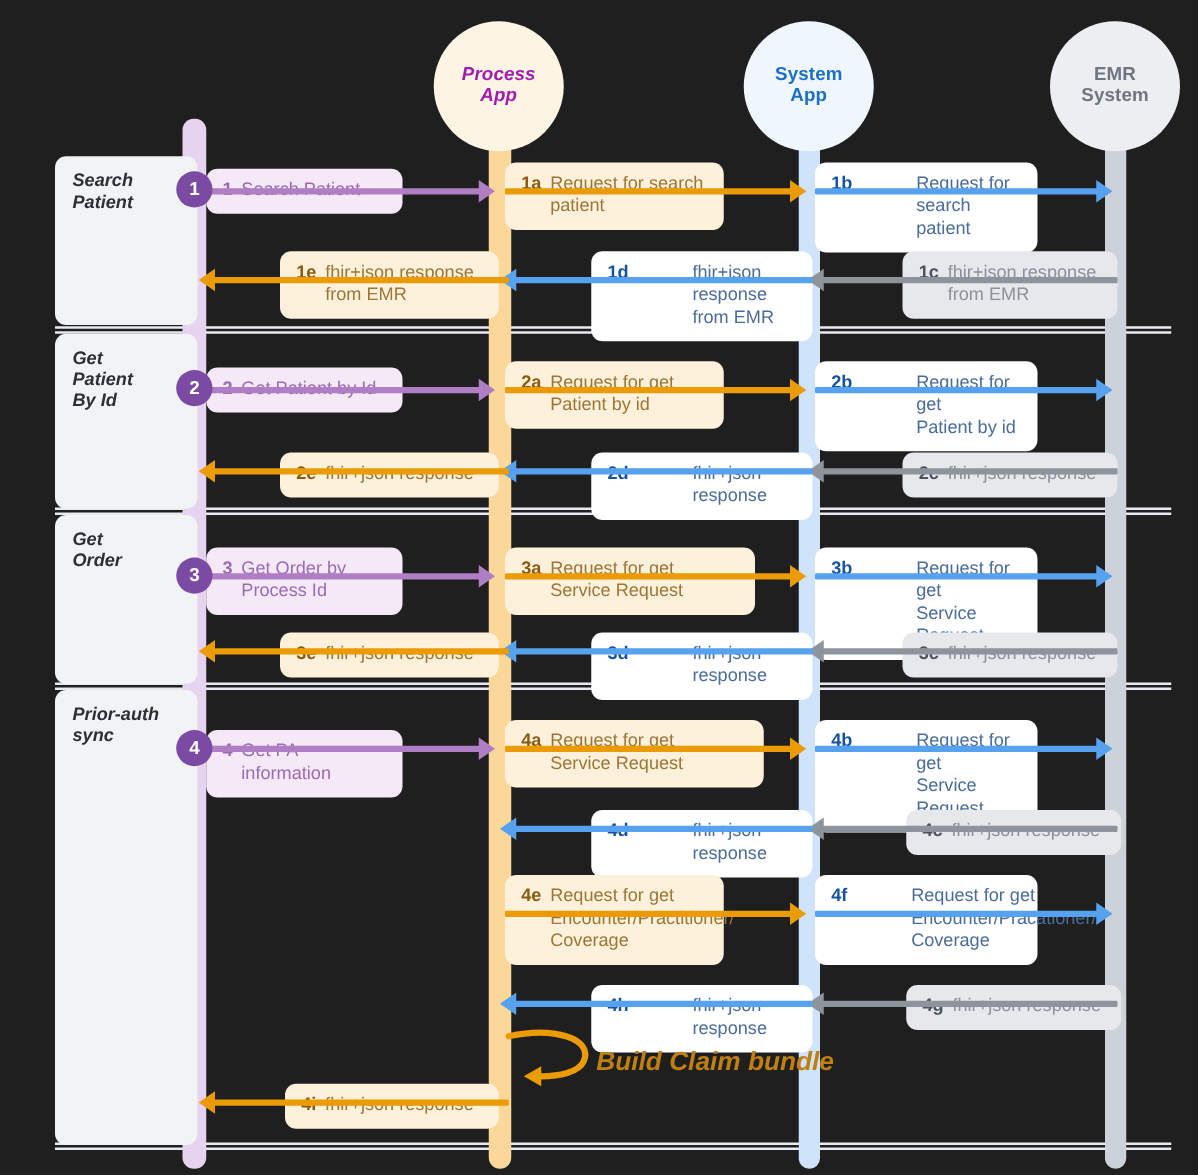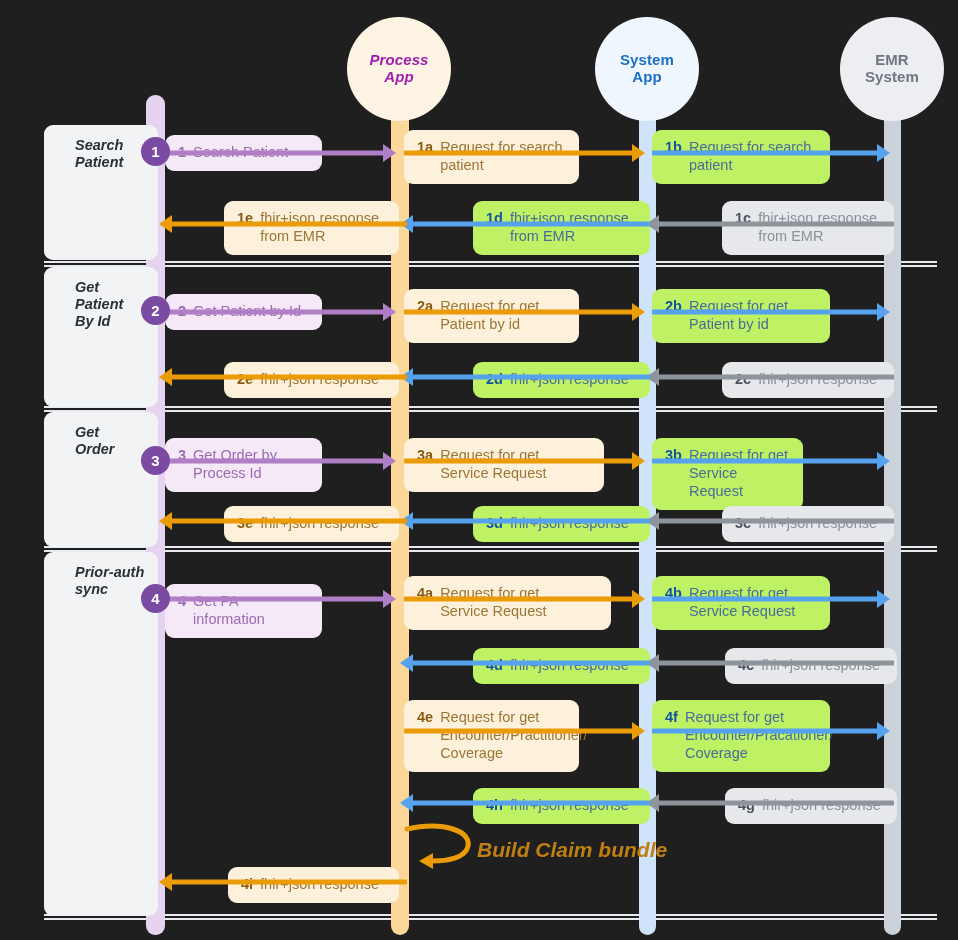--- a/index.html
+++ b/index.html
@@ -31,36 +31,36 @@
   .lifeline{position:absolute;border-radius:9px;z-index:2;}
   .lifeline.client {left:146px;top:95px;width:19px;height:840px;background:#e6d3ef;}
   .lifeline.process{left:391px;top:100px;width:18px;height:835px;background:#fcd79a;}
   .lifeline.system {left:639px;top:100px;width:17px;height:835px;background:#cfe3fb;}
   .lifeline.emr    {left:884px;top:100px;width:17px;height:835px;background:#ccd2da;}
 
   
   .section{position:absolute;left:44px;width:114px;background:#f1f3f5;
            border-radius:9px;z-index:3;box-sizing:border-box;padding:12px 0 0 14px;}
   .section-title{font-style:italic;font-weight:bold;font-size:14.5px;color:#2b2f36;
-                 line-height:1.18;white-space:pre-line;margin-left:17px;}
+                 line-height:1.18;white-space:pre-line;}
   .rule{position:absolute;left:44px;width:893px;height:2px;background:#e7eaee;z-index:1;}
 
   
   .msg{position:absolute;border-radius:9px;box-sizing:border-box;
        padding:9px 12px 9px 13px;z-index:4;display:flex;align-items:flex-start;
        line-height:1.24;}
   .msg .tag{font-weight:bold;flex:0 0 auto;margin-right:7px;font-size:14.5px;}
   .msg .txt{font-size:14.5px;white-space:pre-line;}
 
   .msg.purple{background:#f5e9f8;}
   .msg.purple .tag,.msg.purple .txt{color:#9b6ab4;}
   .msg.cream {background:#fdf1dc;}
   .msg.cream .tag{color:#8a5a10;}
   .msg.cream .txt{color:#9c7635;}
-  .msg.blue  {background:#bef264;}
+  .msg.blue  {background:#ffffff;gap:44px;}
   .msg.blue  .tag{color:#15539e;}
   .msg.blue  .txt{color:#4a6c98;}
   .msg.grey  {background:#e6e8eb;}
   .msg.grey  .tag{color:#4c535c;}
   .msg.grey  .txt{color:#8b9199;}
 
   
   .arrow{position:absolute;z-index:5;}
   .arrow .shaft{position:absolute;top:50%;transform:translateY(-50%);height:5px;border-radius:1px;}
   .arrow .head{position:absolute;top:50%;width:0;height:0;
@@ -274,21 +274,21 @@
   <div class="msg cream" style="left:404px;top:438px;width:200px;">
     <span class="tag">3a</span>
     <span class="txt">Request for get
 Service Request</span>
   </div>
 
   <div class="arrow right a-blue" style="left:652px;top:448px;width:238px;height:26px;">
     <div class="shaft" style="left:0;right:11px;"></div>
       <div class="head"></div>
   </div>
-  <div class="msg blue" style="left:652px;top:438px;width:151px;">
+  <div class="msg blue" style="left:652px;top:438px;width:178px;">
     <span class="tag">3b</span>
     <span class="txt">Request for get
 Service Request</span>
   </div>
 
   <div class="arrow left a-grey" style="left:646px;top:508px;width:248px;height:26px;">
     <div class="shaft" style="left:11px;right:0;"></div>
       <div class="head"></div>
   </div>
   <div class="msg grey" style="left:722px;top:506px;width:172px;">

